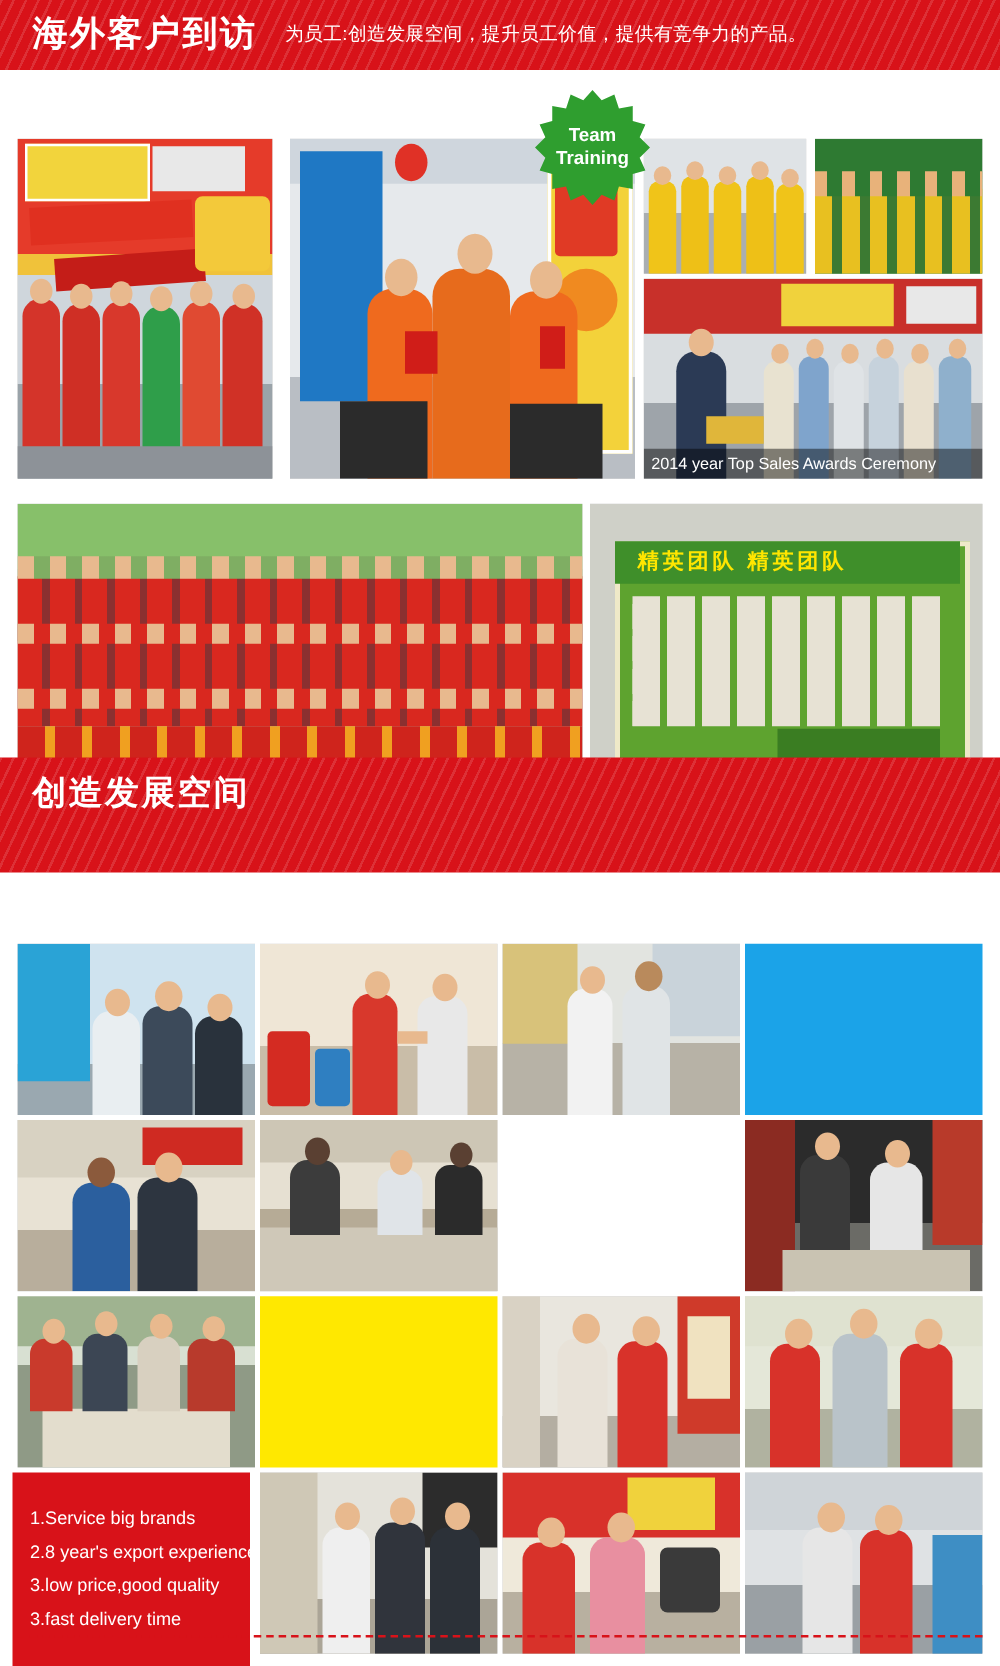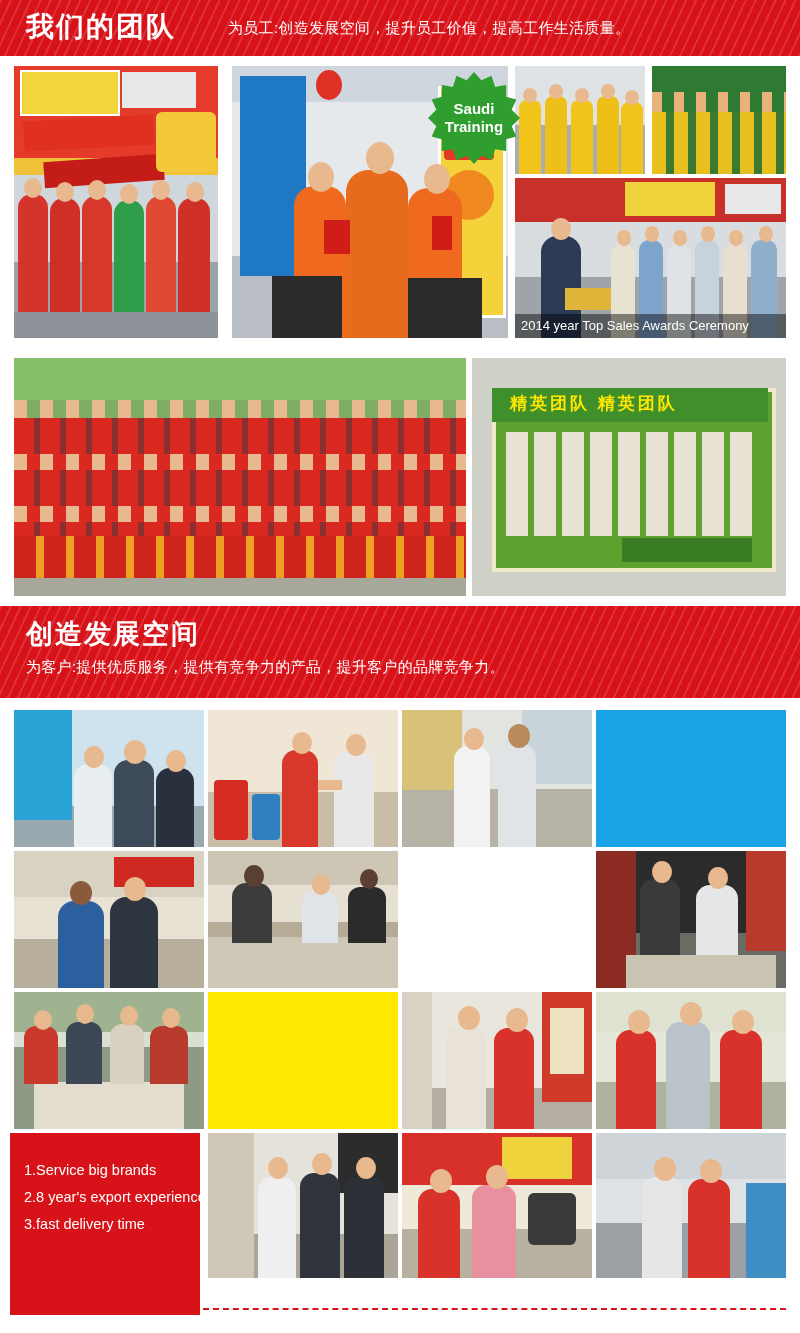--- a/index.html
+++ b/index.html
@@ -52,20 +52,21 @@
     color: #ffffff;
     line-height: 22px;
     letter-spacing: 0.3px;
   }
 
   
   .tile {
     position: absolute;
     overflow: hidden;
     background: #cfcfcf;
+    margin-top: 45px;
   }
   .tile .inner { position:absolute; left:0; top:0; right:0; bottom:0; }
   .head {
     position: absolute;
     border-radius: 50%;
     background: #e8b98e;
   }
 
   
   .shop {
@@ -168,22 +169,22 @@
     border-top: 2px dashed #d81219;
   }
 </style>
 </head>
 <body>
 
 <div class="page">
 
   <div class="sec1-header">
     <div class="stripes"></div>
-    <div class="sec1-title">我们的团队</div>
-    <div class="sec1-sub">为员工:创造发展空间，提升员工价值，提高工作生活质量。</div>
+    <div class="sec1-title">海外客户到访</div>
+    <div class="sec1-sub">为员工:创造发展空间，提升员工价值，提供有竞争力的产品。</div>
   </div>
 
   <div class="tile" style="left:14px; top:66px; width:204px; height:272px;">
     <div class="inner shop"></div>
     <div style="position:absolute;left:6px;top:4px;width:96px;height:42px;background:#f2d43c;border:2px solid #fff;"></div>
     <div style="position:absolute;left:108px;top:6px;width:74px;height:36px;background:#e8e8e8;"></div>
     <div style="position:absolute;left:10px;top:52px;width:130px;height:30px;background:#e03020;transform:rotate(-3deg);"></div>
     <div style="position:absolute;left:30px;top:92px;width:120px;height:26px;background:#c41d18;transform:rotate(-4deg);"></div>
     <div style="position:absolute;left:142px;top:46px;width:60px;height:60px;background:#f3c93a;border-radius:6px;"></div>
 
@@ -218,21 +219,21 @@
     <div class="head" style="left:134px;top:76px;width:28px;height:32px;"></div>
     <div style="position:absolute;left:176px;top:122px;width:54px;height:150px;background:#ef6a1e;border-radius:20px 20px 0 0;"></div>
     <div class="head" style="left:192px;top:98px;width:26px;height:30px;"></div>
     <div style="position:absolute;left:92px;top:154px;width:26px;height:34px;background:#d01d18;"></div>
     <div style="position:absolute;left:200px;top:150px;width:20px;height:34px;background:#d01d18;"></div>
     <div style="position:absolute;left:40px;top:210px;width:70px;height:62px;background:#2b2b2b;"></div>
     <div style="position:absolute;left:176px;top:212px;width:74px;height:60px;background:#2b2b2b;"></div>
   </div>
 
   <div class="starburst" style="left:428px; top:72px;">
-    <span>Saudi Training</span>
+    <span>Team Training</span>
   </div>
 
   <div class="tile" style="left:515px; top:66px; width:130px; height:108px;">
     <div class="inner" style="background:linear-gradient(to bottom,#dfe3e6 0,#dfe3e6 55%,#a9aeb2 55%,#a9aeb2 100%);"></div>
     <div style="position:absolute;left:4px;top:34px;width:22px;height:74px;background:#f0c419;border-radius:8px 8px 0 0;"></div>
     <div class="head" style="left:8px;top:22px;width:14px;height:15px;"></div>
     <div style="position:absolute;left:30px;top:30px;width:22px;height:78px;background:#eec017;border-radius:8px 8px 0 0;"></div>
     <div class="head" style="left:34px;top:18px;width:14px;height:15px;"></div>
     <div style="position:absolute;left:56px;top:34px;width:22px;height:74px;background:#f0c419;border-radius:8px 8px 0 0;"></div>
     <div class="head" style="left:60px;top:22px;width:14px;height:15px;"></div>
@@ -291,21 +292,20 @@
     <div style="position:absolute;left:38px;top:34px;color:#ffe600;font-size:17px;font-weight:bold;letter-spacing:3px;">精英团队  精英团队</div>
     <div style="position:absolute;left:34px;top:74px;width:250px;height:104px;
                 background:repeating-linear-gradient(90deg,#e7e2d4 0px,#e7e2d4 22px,#5ea32f 22px,#5ea32f 28px),
                            repeating-linear-gradient(0deg,#e7e2d4 0px,#e7e2d4 20px,#5ea32f 20px,#5ea32f 26px);"></div>
     <div style="position:absolute;left:150px;top:180px;width:130px;height:24px;background:#3a7d22;"></div>
   </div>
 
   <div class="sec2-header" style="top:606px;">
     <div class="stripes"></div>
     <div class="sec2-title">创造发展空间</div>
-    <div class="sec2-sub">为客户:提供优质服务，提供有竞争力的产品，提升客户的品牌竞争力。</div>
   </div>
 
   <div class="tile" style="left:14px; top:710px; width:190px; height:137px;">
     <div class="inner" style="background:linear-gradient(to bottom,#cfe3ef 0,#cfe3ef 70%,#9aa8b0 70%,#9aa8b0 100%);"></div>
     <div style="position:absolute;left:0;top:0;width:58px;height:110px;background:#2aa3d6;"></div>
     <div style="position:absolute;left:60px;top:54px;width:38px;height:83px;background:#e9eef1;border-radius:14px 14px 0 0;"></div>
     <div class="head" style="left:70px;top:36px;width:20px;height:22px;"></div>
     <div style="position:absolute;left:100px;top:50px;width:40px;height:87px;background:#3c4a5a;border-radius:14px 14px 0 0;"></div>
     <div class="head" style="left:110px;top:30px;width:22px;height:24px;"></div>
     <div style="position:absolute;left:142px;top:58px;width:38px;height:79px;background:#29323c;border-radius:14px 14px 0 0;"></div>
@@ -404,20 +404,21 @@
     <div style="position:absolute;left:70px;top:30px;width:44px;height:107px;background:#b9c3c9;border-radius:14px 14px 0 0;"></div>
     <div class="head" style="left:84px;top:10px;width:22px;height:24px;"></div>
     <div style="position:absolute;left:124px;top:38px;width:42px;height:99px;background:#d8322a;border-radius:14px 14px 0 0;"></div>
     <div class="head" style="left:136px;top:18px;width:22px;height:24px;"></div>
   </div>
 
   <div class="tile tile-red" style="left:10px; top:1133px; width:190px; height:182px;">
     <div class="red-list">
       <div>1.Service big brands</div>
       <div>2.8 year's export experience</div>
+      <div>3.low price,good quality</div>
       <div>3.fast delivery time</div>
     </div>
   </div>
 
   <div class="tile" style="left:208px; top:1133px; width:190px; height:145px;">
     <div class="inner" style="background:linear-gradient(to bottom,#e4e2da 0,#e4e2da 70%,#aba597 70%,#aba597 100%);"></div>
     <div style="position:absolute;left:0;top:0;width:46px;height:145px;background:#cfc8b6;"></div>
     <div style="position:absolute;left:130px;top:0;width:60px;height:60px;background:#2c2c2c;"></div>
     <div style="position:absolute;left:50px;top:44px;width:38px;height:101px;background:#efefef;border-radius:14px 14px 0 0;"></div>
     <div class="head" style="left:60px;top:24px;width:20px;height:22px;"></div>

